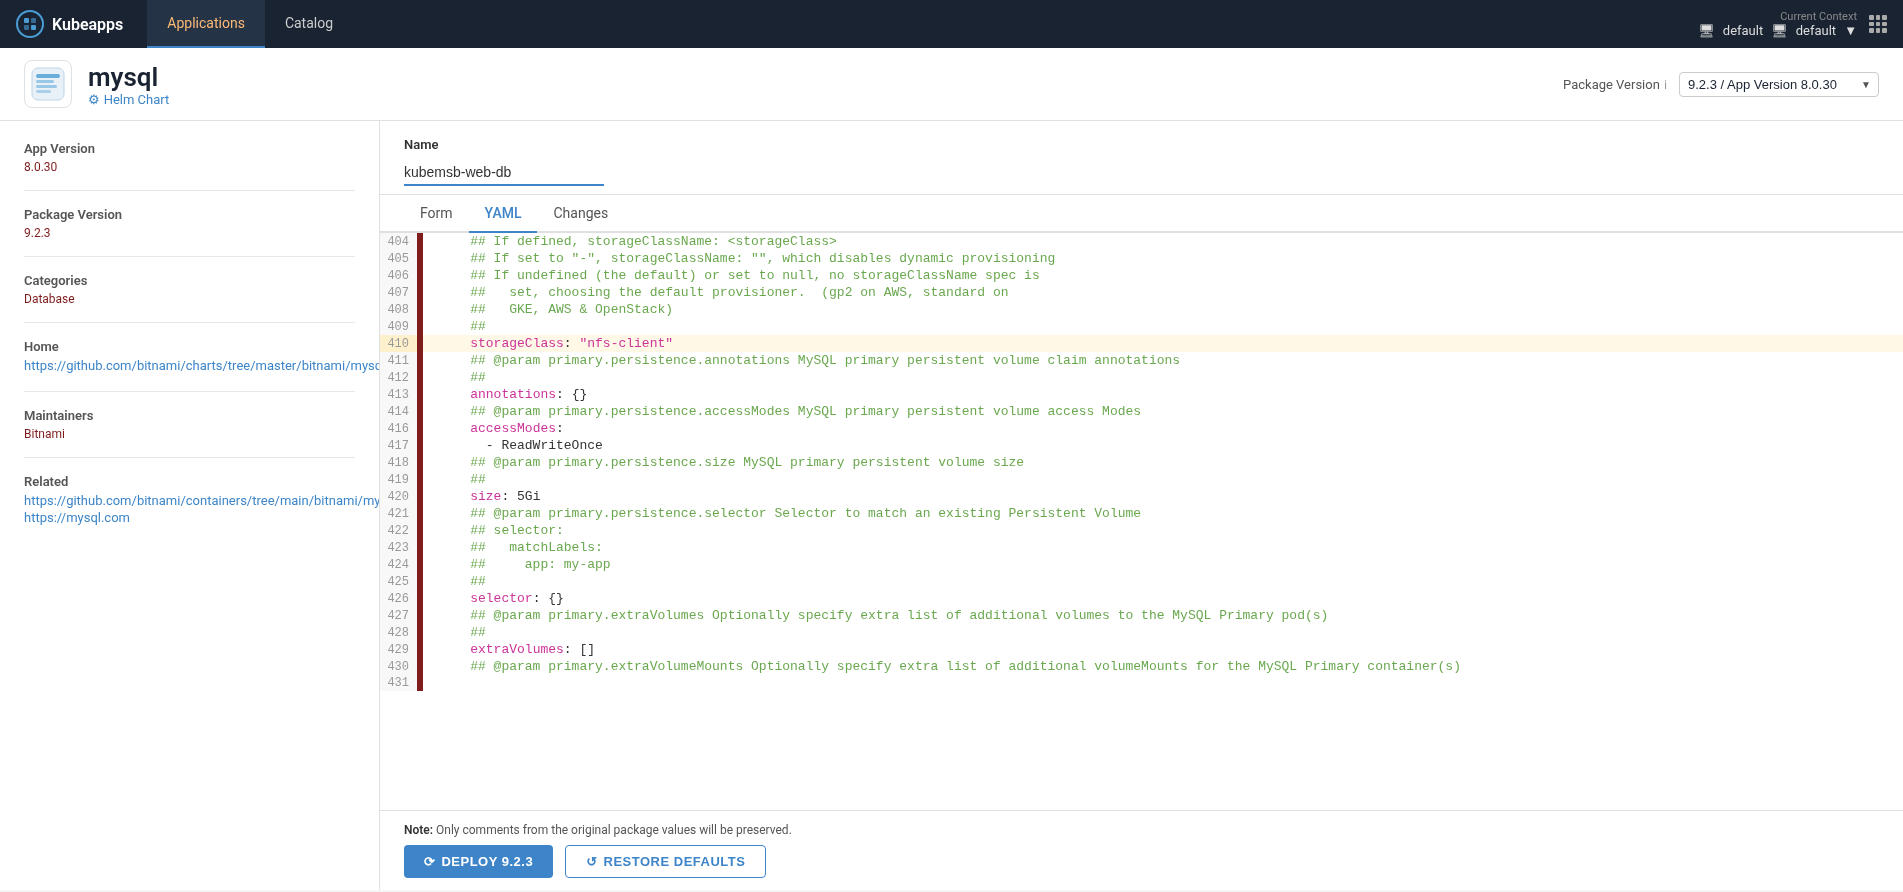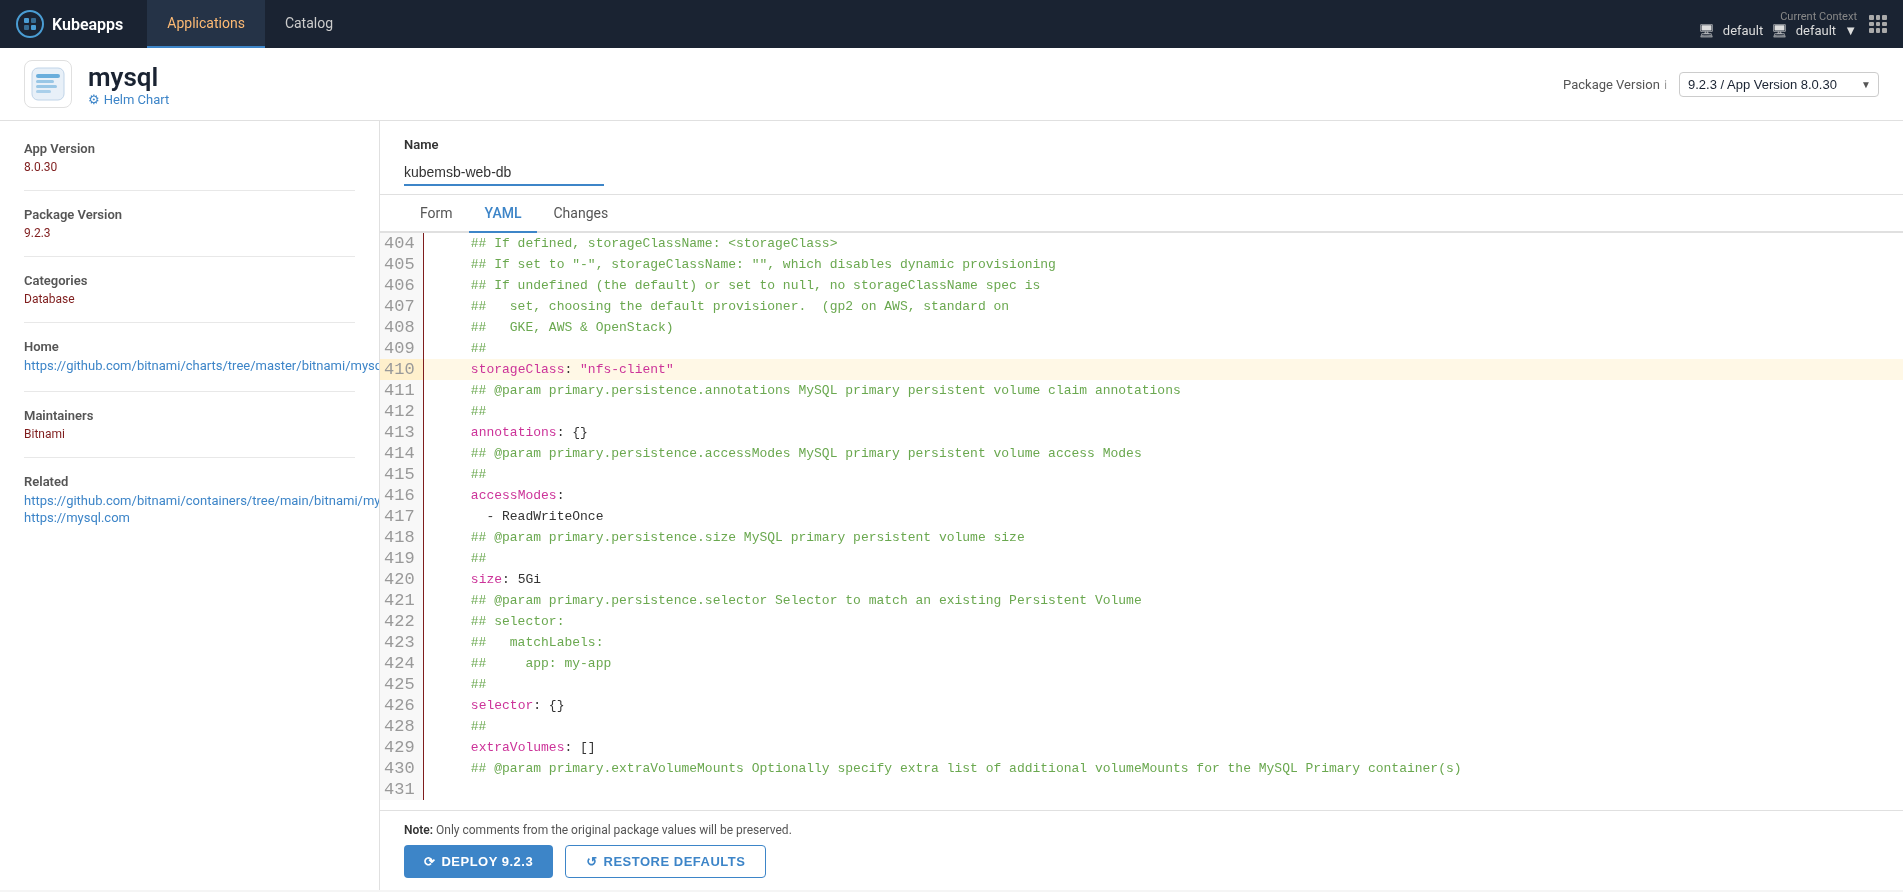--- a/index.html
+++ b/index.html
@@ -261,23 +261,23 @@
       width: 100%;
       border-collapse: collapse;
     }
     .line-num {
       width: 40px;
       min-width: 40px;
       text-align: right;
       padding: 1px 8px 1px 4px;
       color: #999;
       background: #f8f8f8;
-      border-right: 1px solid #7f1d1d;
+      border-right: 6px solid #7f1d1d;
       user-select: none;
-      font-size: 17px;
+      font-size: 12px;
     }
     .line-content {
       padding: 1px 16px;
       white-space: pre;
       font-size: 13px;
     }
     .line-row:nth-child(even) .line-content { background: #fff; }
     .line-row:nth-child(odd) .line-content { background: #fff; }
     .line-row.highlighted { background: #fff8e6; }
     .line-row.highlighted .line-content { background: #fff8e6; }
@@ -499,24 +499,20 @@
             </tr>
             <tr class="line-row">
               <td class="line-num">413</td>
               <td class="line-content">    <span class="c-key">annotations</span>: {}</td>
             </tr>
             <tr class="line-row">
               <td class="line-num">414</td>
               <td class="line-content"><span class="c-comment">    ## @param primary.persistence.accessModes MySQL primary persistent volume access Modes</span></td>
             </tr>
             <tr class="line-row">
-              <td class="line-num">415</td>
-              <td class="line-content"><span class="c-comment">    ##</span></td>
-            </tr>
-            <tr class="line-row">
               <td class="line-num">416</td>
               <td class="line-content">    <span class="c-key">accessModes</span>:</td>
             </tr>
             <tr class="line-row">
               <td class="line-num">417</td>
               <td class="line-content">      - ReadWriteOnce</td>
             </tr>
             <tr class="line-row">
               <td class="line-num">418</td>
               <td class="line-content"><span class="c-comment">    ## @param primary.persistence.size MySQL primary persistent volume size</span></td>
@@ -545,20 +541,24 @@
               <td class="line-num">424</td>
               <td class="line-content"><span class="c-comment">    ##     app: my-app</span></td>
             </tr>
             <tr class="line-row">
               <td class="line-num">425</td>
               <td class="line-content"><span class="c-comment">    ##</span></td>
             </tr>
             <tr class="line-row">
               <td class="line-num">426</td>
               <td class="line-content">    <span class="c-key">selector</span>: {}</td>
+            </tr>
+            <tr class="line-row">
+              <td class="line-num">427</td>
+              <td class="line-content"><span class="c-comment">    ## @param primary.extraVolumes Optionally specify extra list of additional volumes to the MySQL Primary pod(s)</span></td>
             </tr>
             <tr class="line-row">
               <td class="line-num">428</td>
               <td class="line-content"><span class="c-comment">    ##</span></td>
             </tr>
             <tr class="line-row">
               <td class="line-num">429</td>
               <td class="line-content">    <span class="c-key">extraVolumes</span>: []</td>
             </tr>
             <tr class="line-row">

